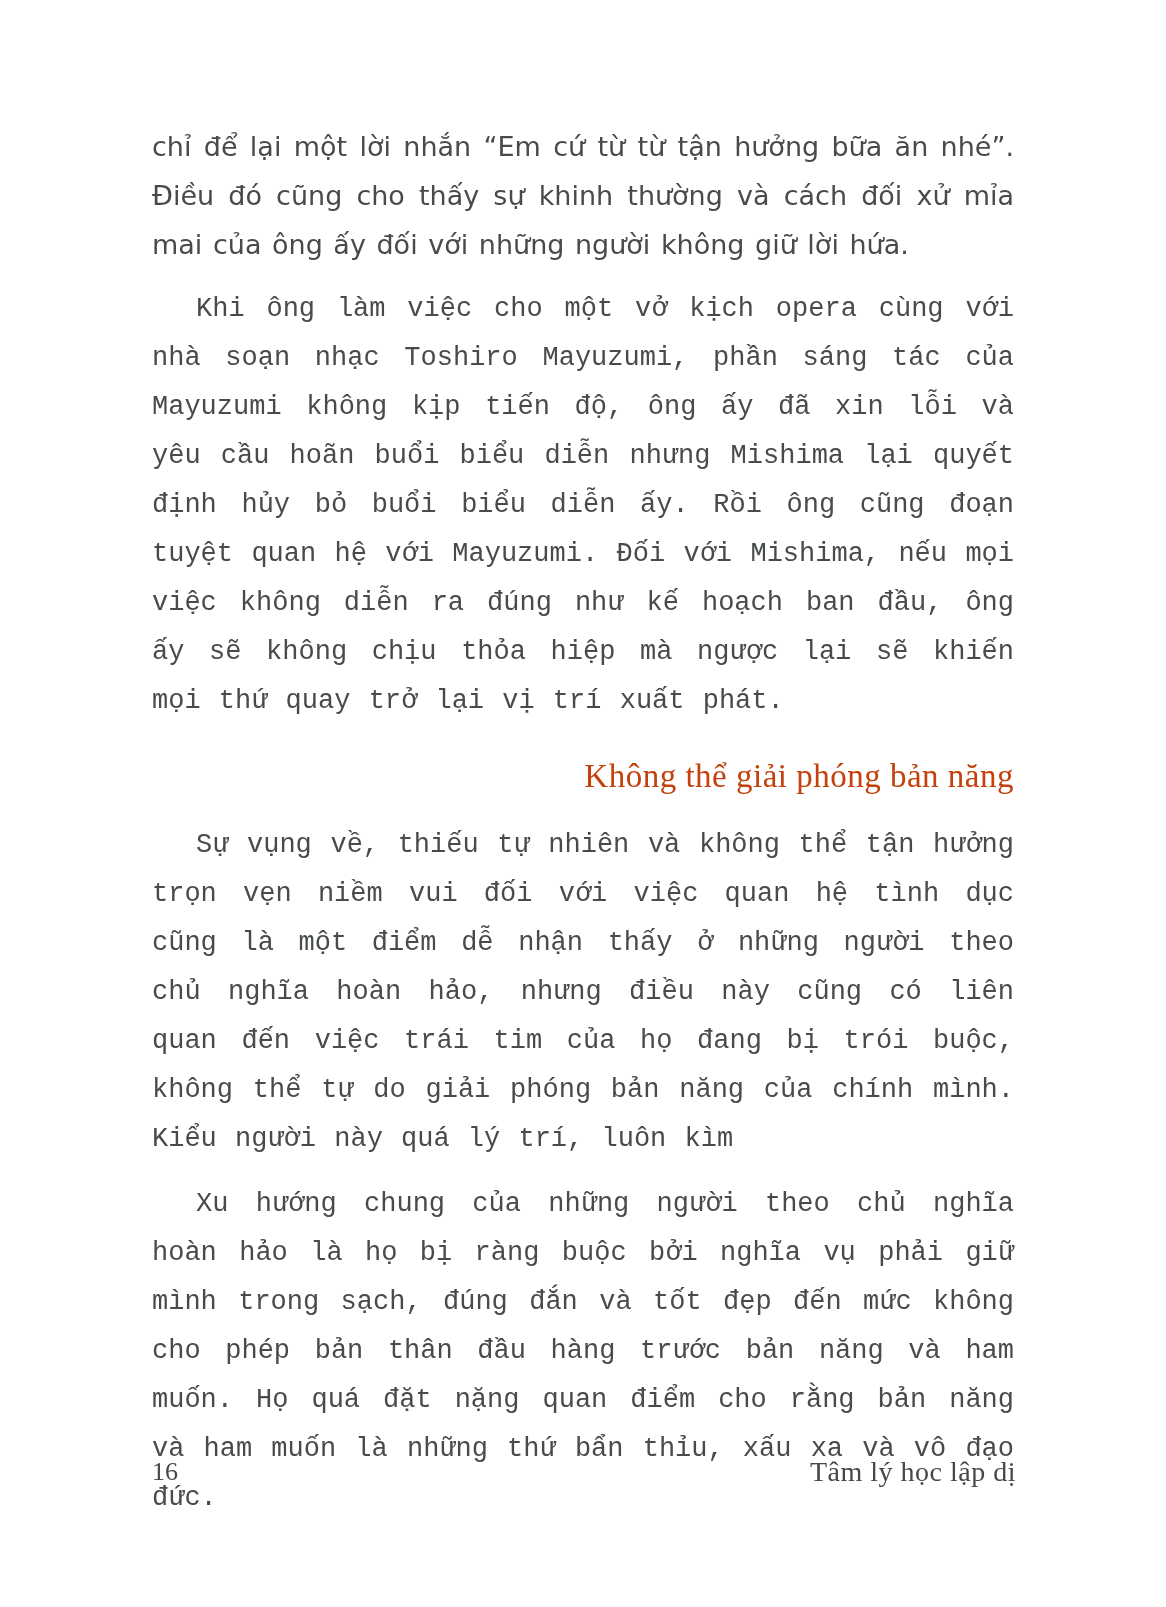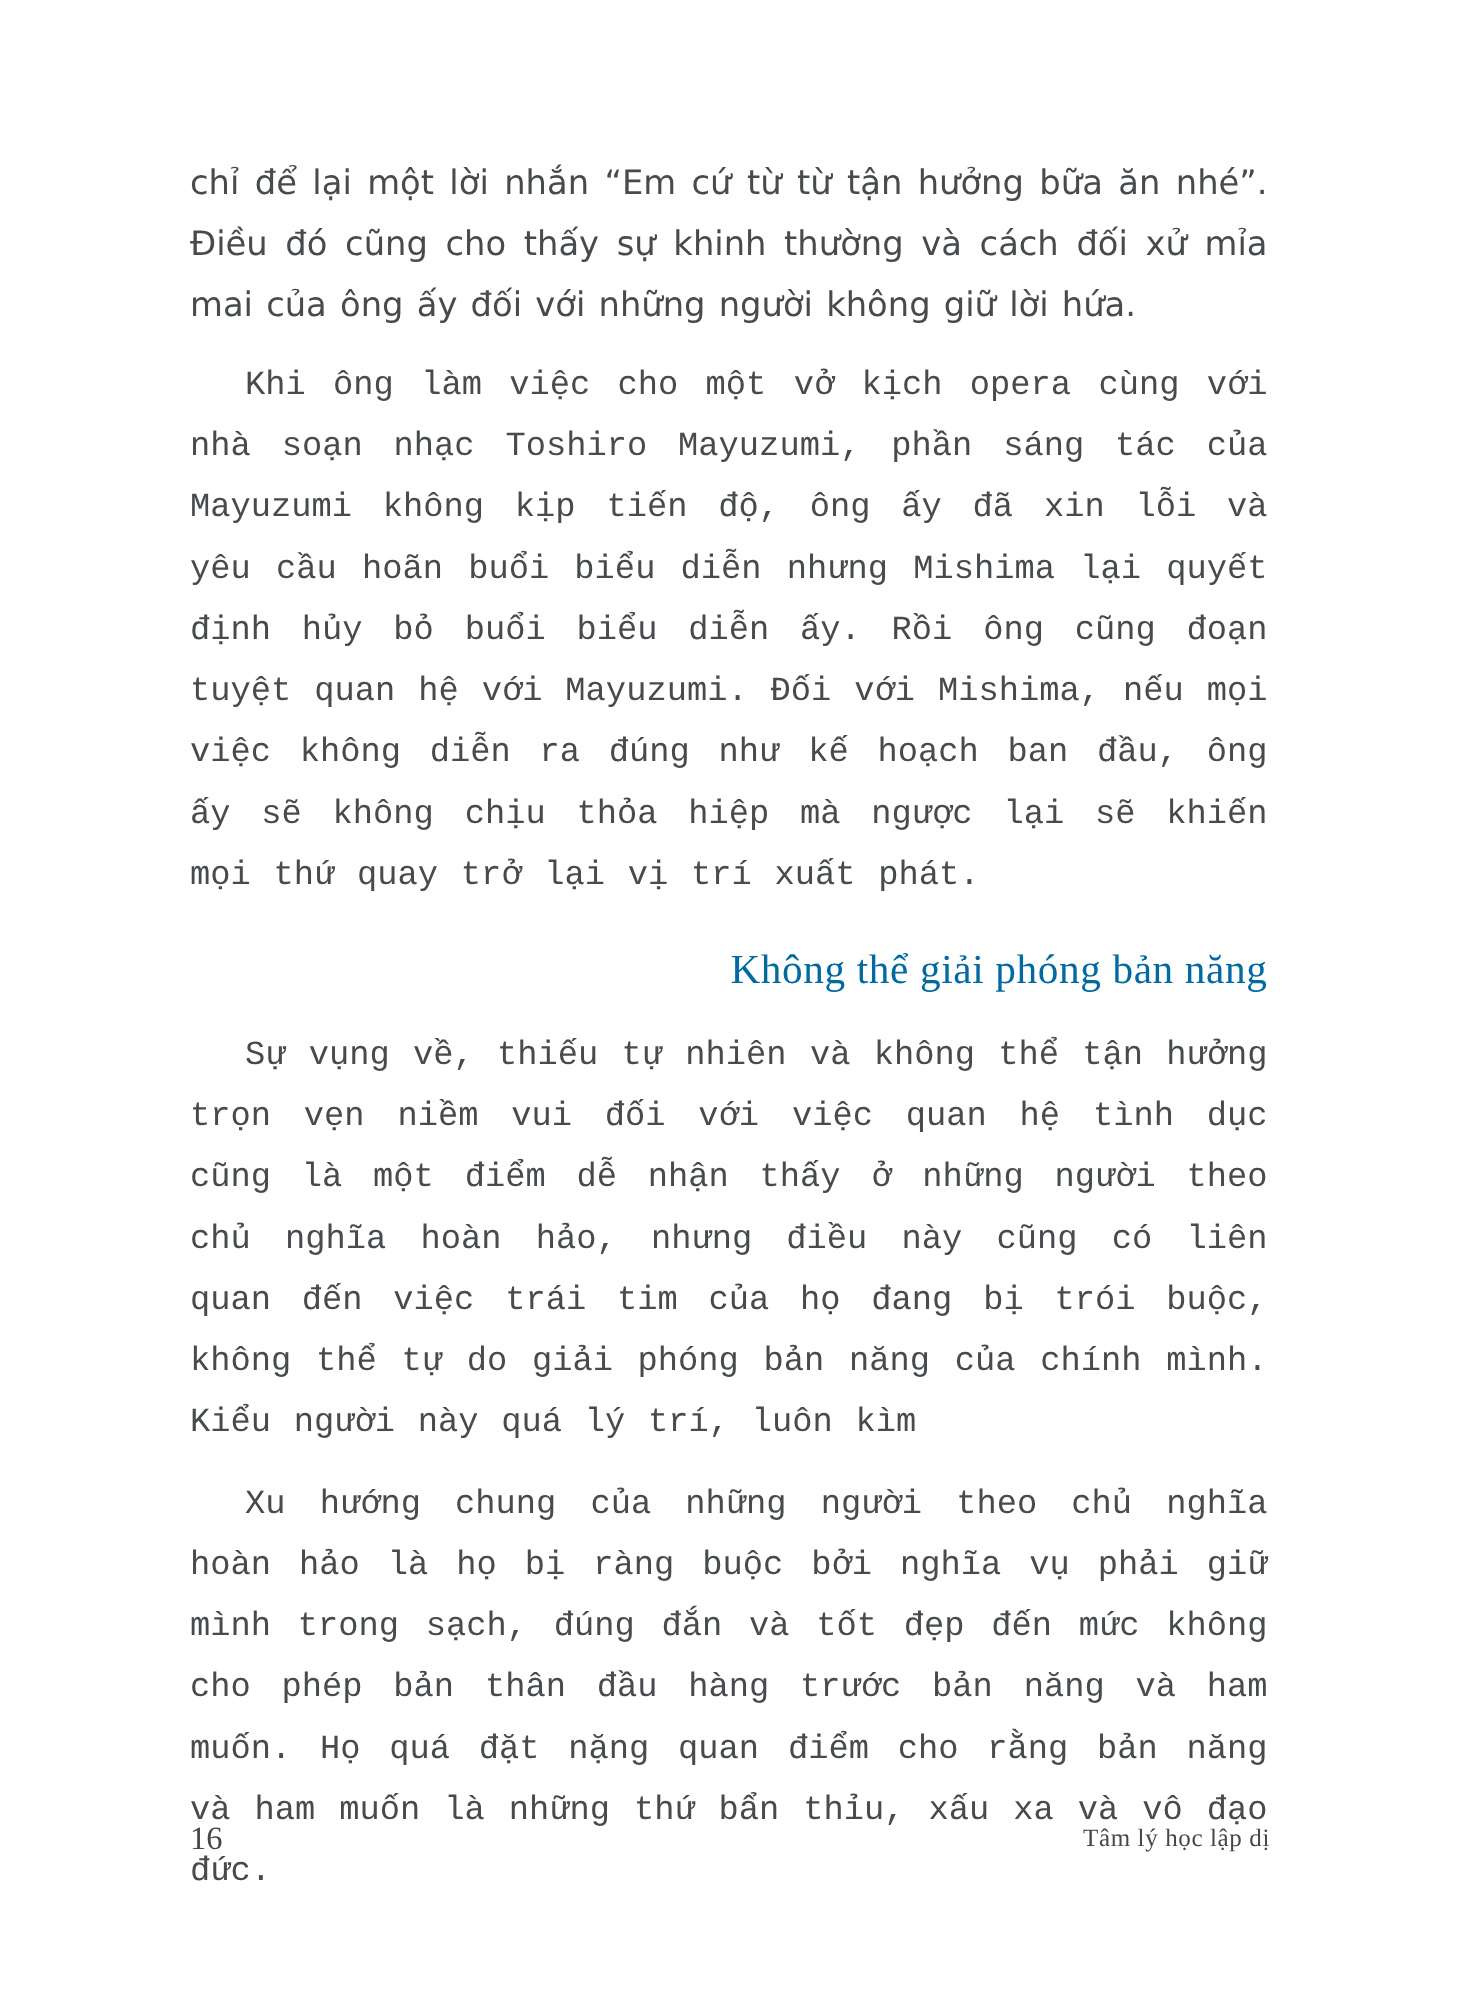--- a/index.html
+++ b/index.html
@@ -30,42 +30,42 @@
     font-weight: 400;
     word-spacing: 2px;
   }
   .para.indent {
     text-indent: 44px;
     font-family: Liberation Mono, monospace;
   }
   .heading {
     font-family: "Liberation Serif", serif;
     font-size: 33px;
-    color: #0369a1;
+    color: #c2410c;
     text-align: right;
     margin: 32px 0 26px 0;
     font-weight: 500;
     letter-spacing: 0.5px;
   }
   .footer {
     position: absolute;
     left: 152px;
     right: 150px;
     top: 1456px;
     display: flex;
     justify-content: space-between;
     align-items: center;
     font-family: "Liberation Serif", serif;
     color: #45484b;
   }
   .footer .pagenum {
     font-size: 26px;
   }
   .footer .booktitle {
-    font-size: 20px;
+    font-size: 28px;
     letter-spacing: 0.5px;
   }
 </style>
 </head>
 <body>
 
 <div class="page">
   <div class="content">
     <p class="para">chỉ để lại một lời nhắn “Em cứ từ từ tận hưởng bữa ăn nhé”. Điều đó cũng cho thấy sự khinh thường và cách đối xử mỉa mai của ông ấy đối với những người không giữ lời hứa.</p>
     <p class="para indent">Khi ông làm việc cho một vở kịch opera cùng với nhà soạn nhạc Toshiro Mayuzumi, phần sáng tác của Mayuzumi không kịp tiến độ, ông ấy đã xin lỗi và yêu cầu hoãn buổi biểu diễn nhưng Mishima lại quyết định hủy bỏ buổi biểu diễn ấy. Rồi ông cũng đoạn tuyệt quan hệ với Mayuzumi. Đối với Mishima, nếu mọi việc không diễn ra đúng như kế hoạch ban đầu, ông ấy sẽ không chịu thỏa hiệp mà ngược lại sẽ khiến mọi thứ quay trở lại vị trí xuất phát.</p>

